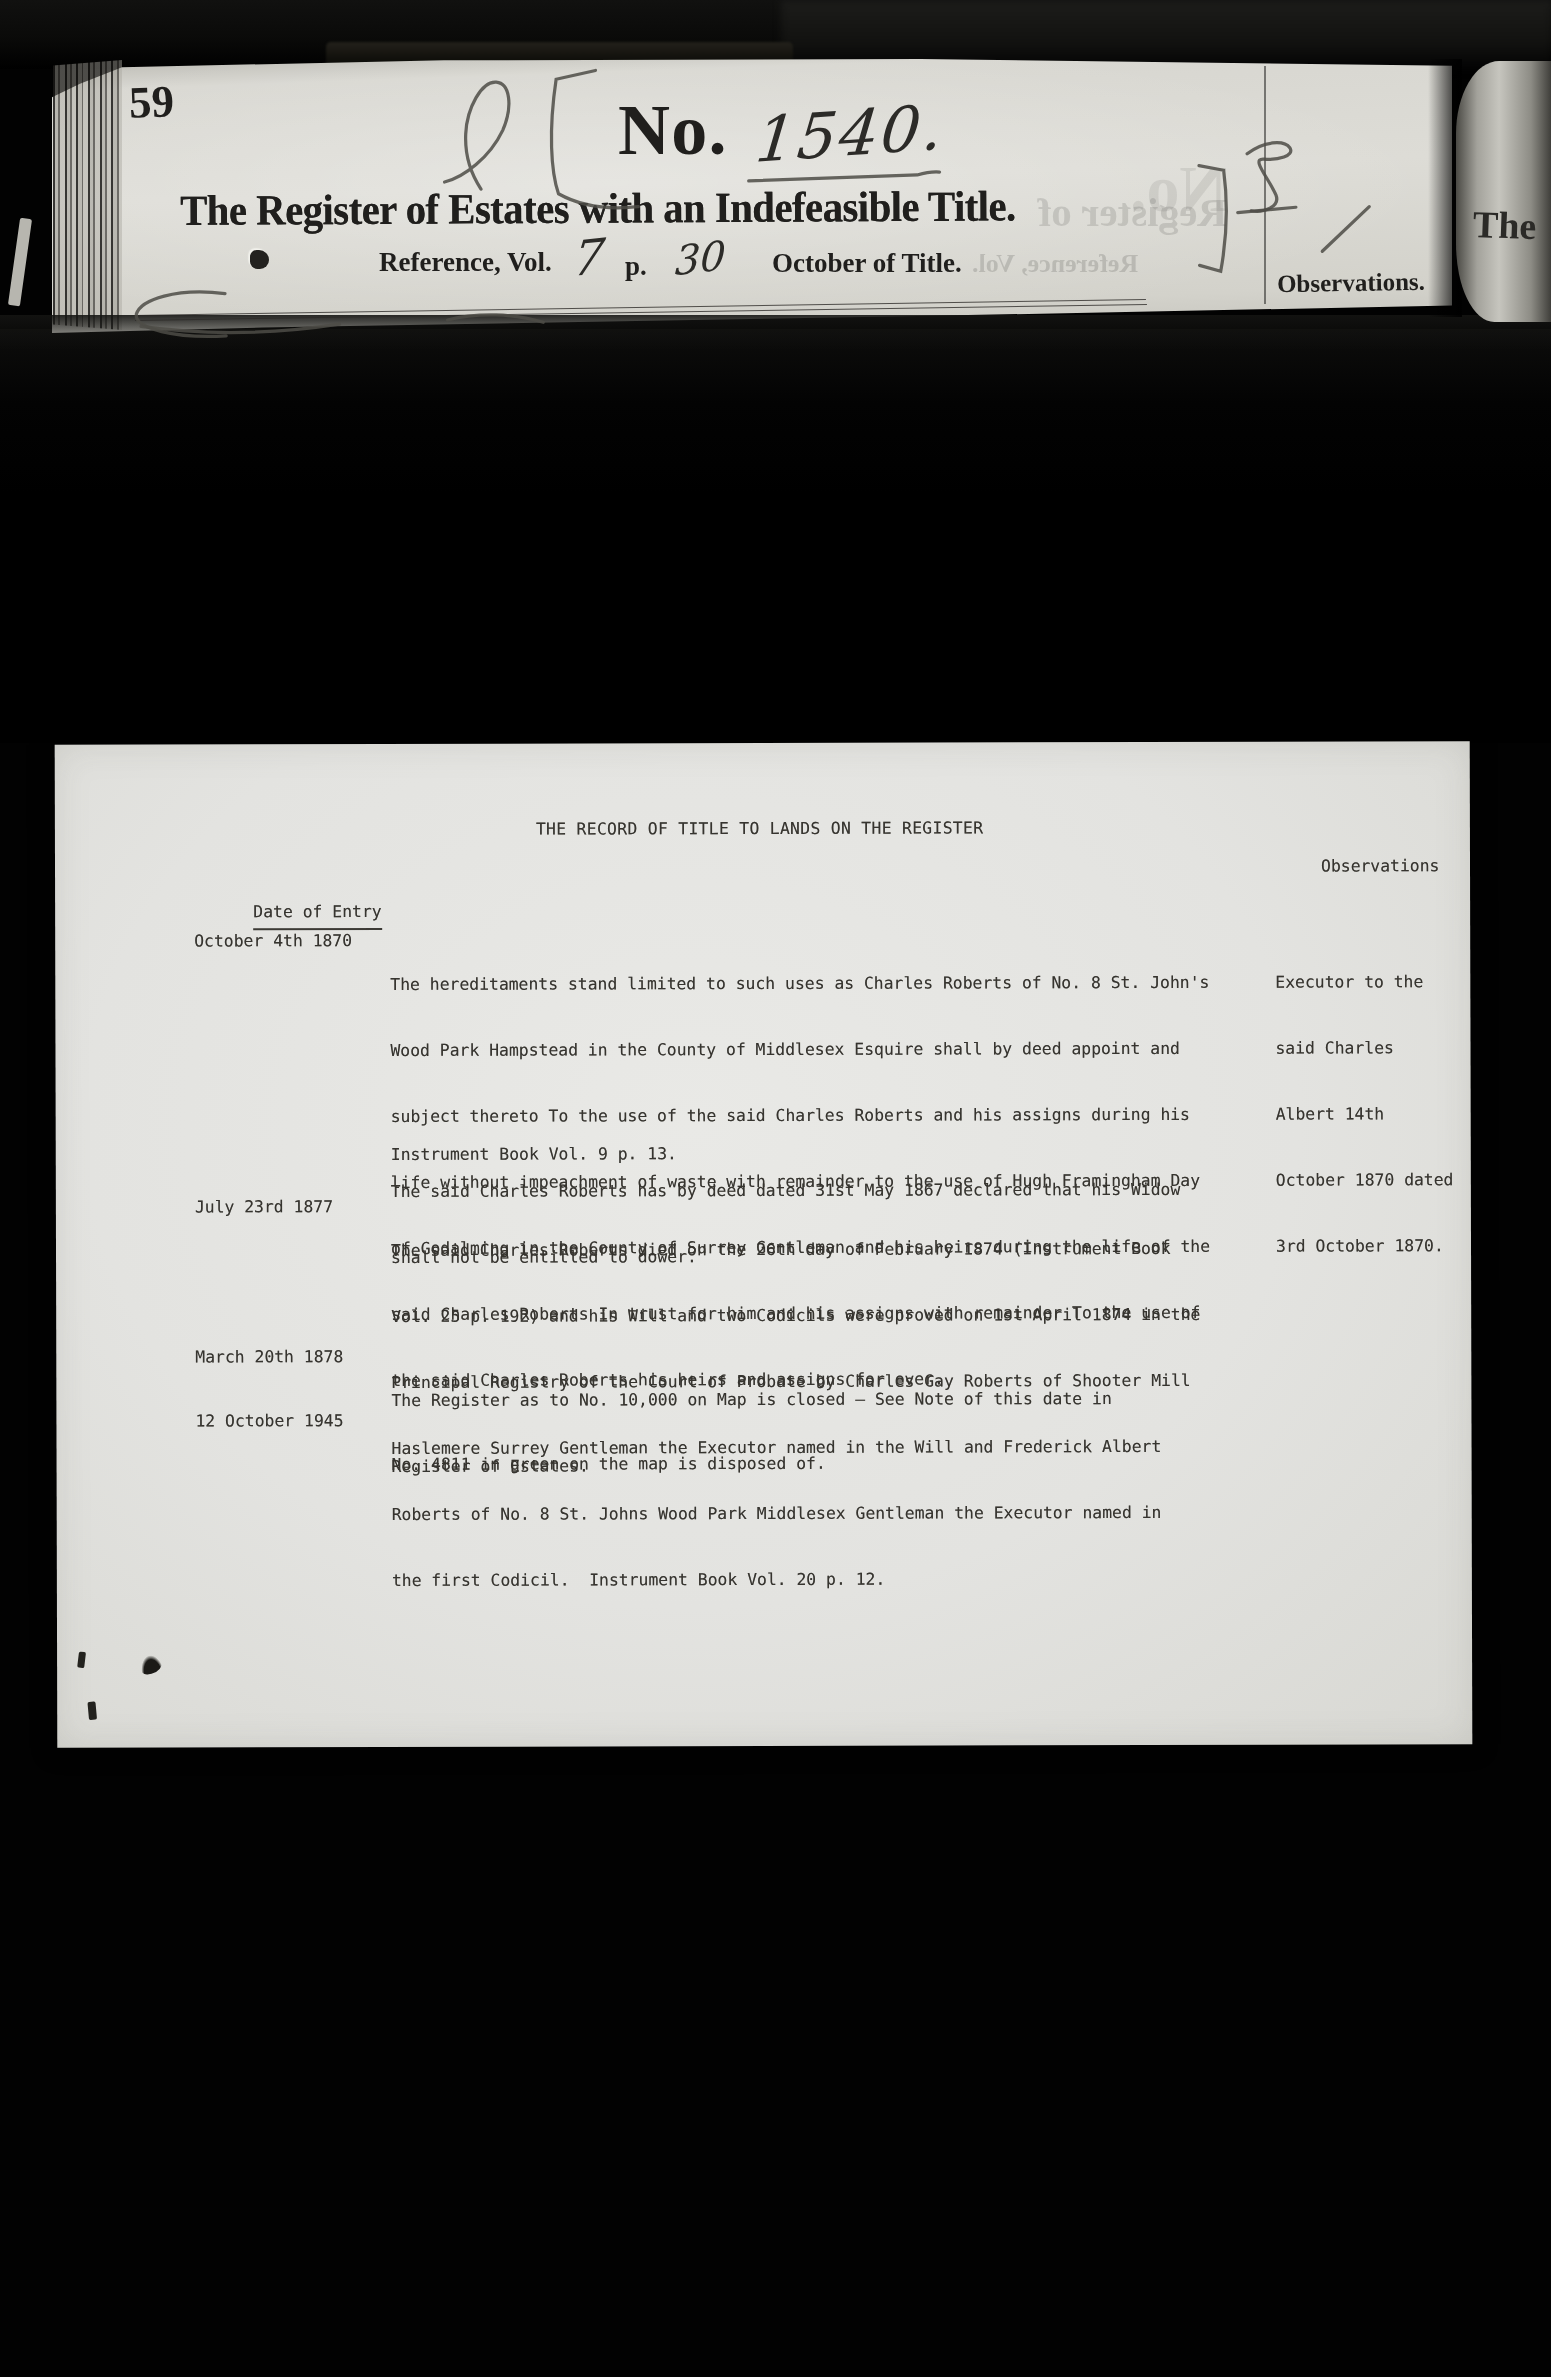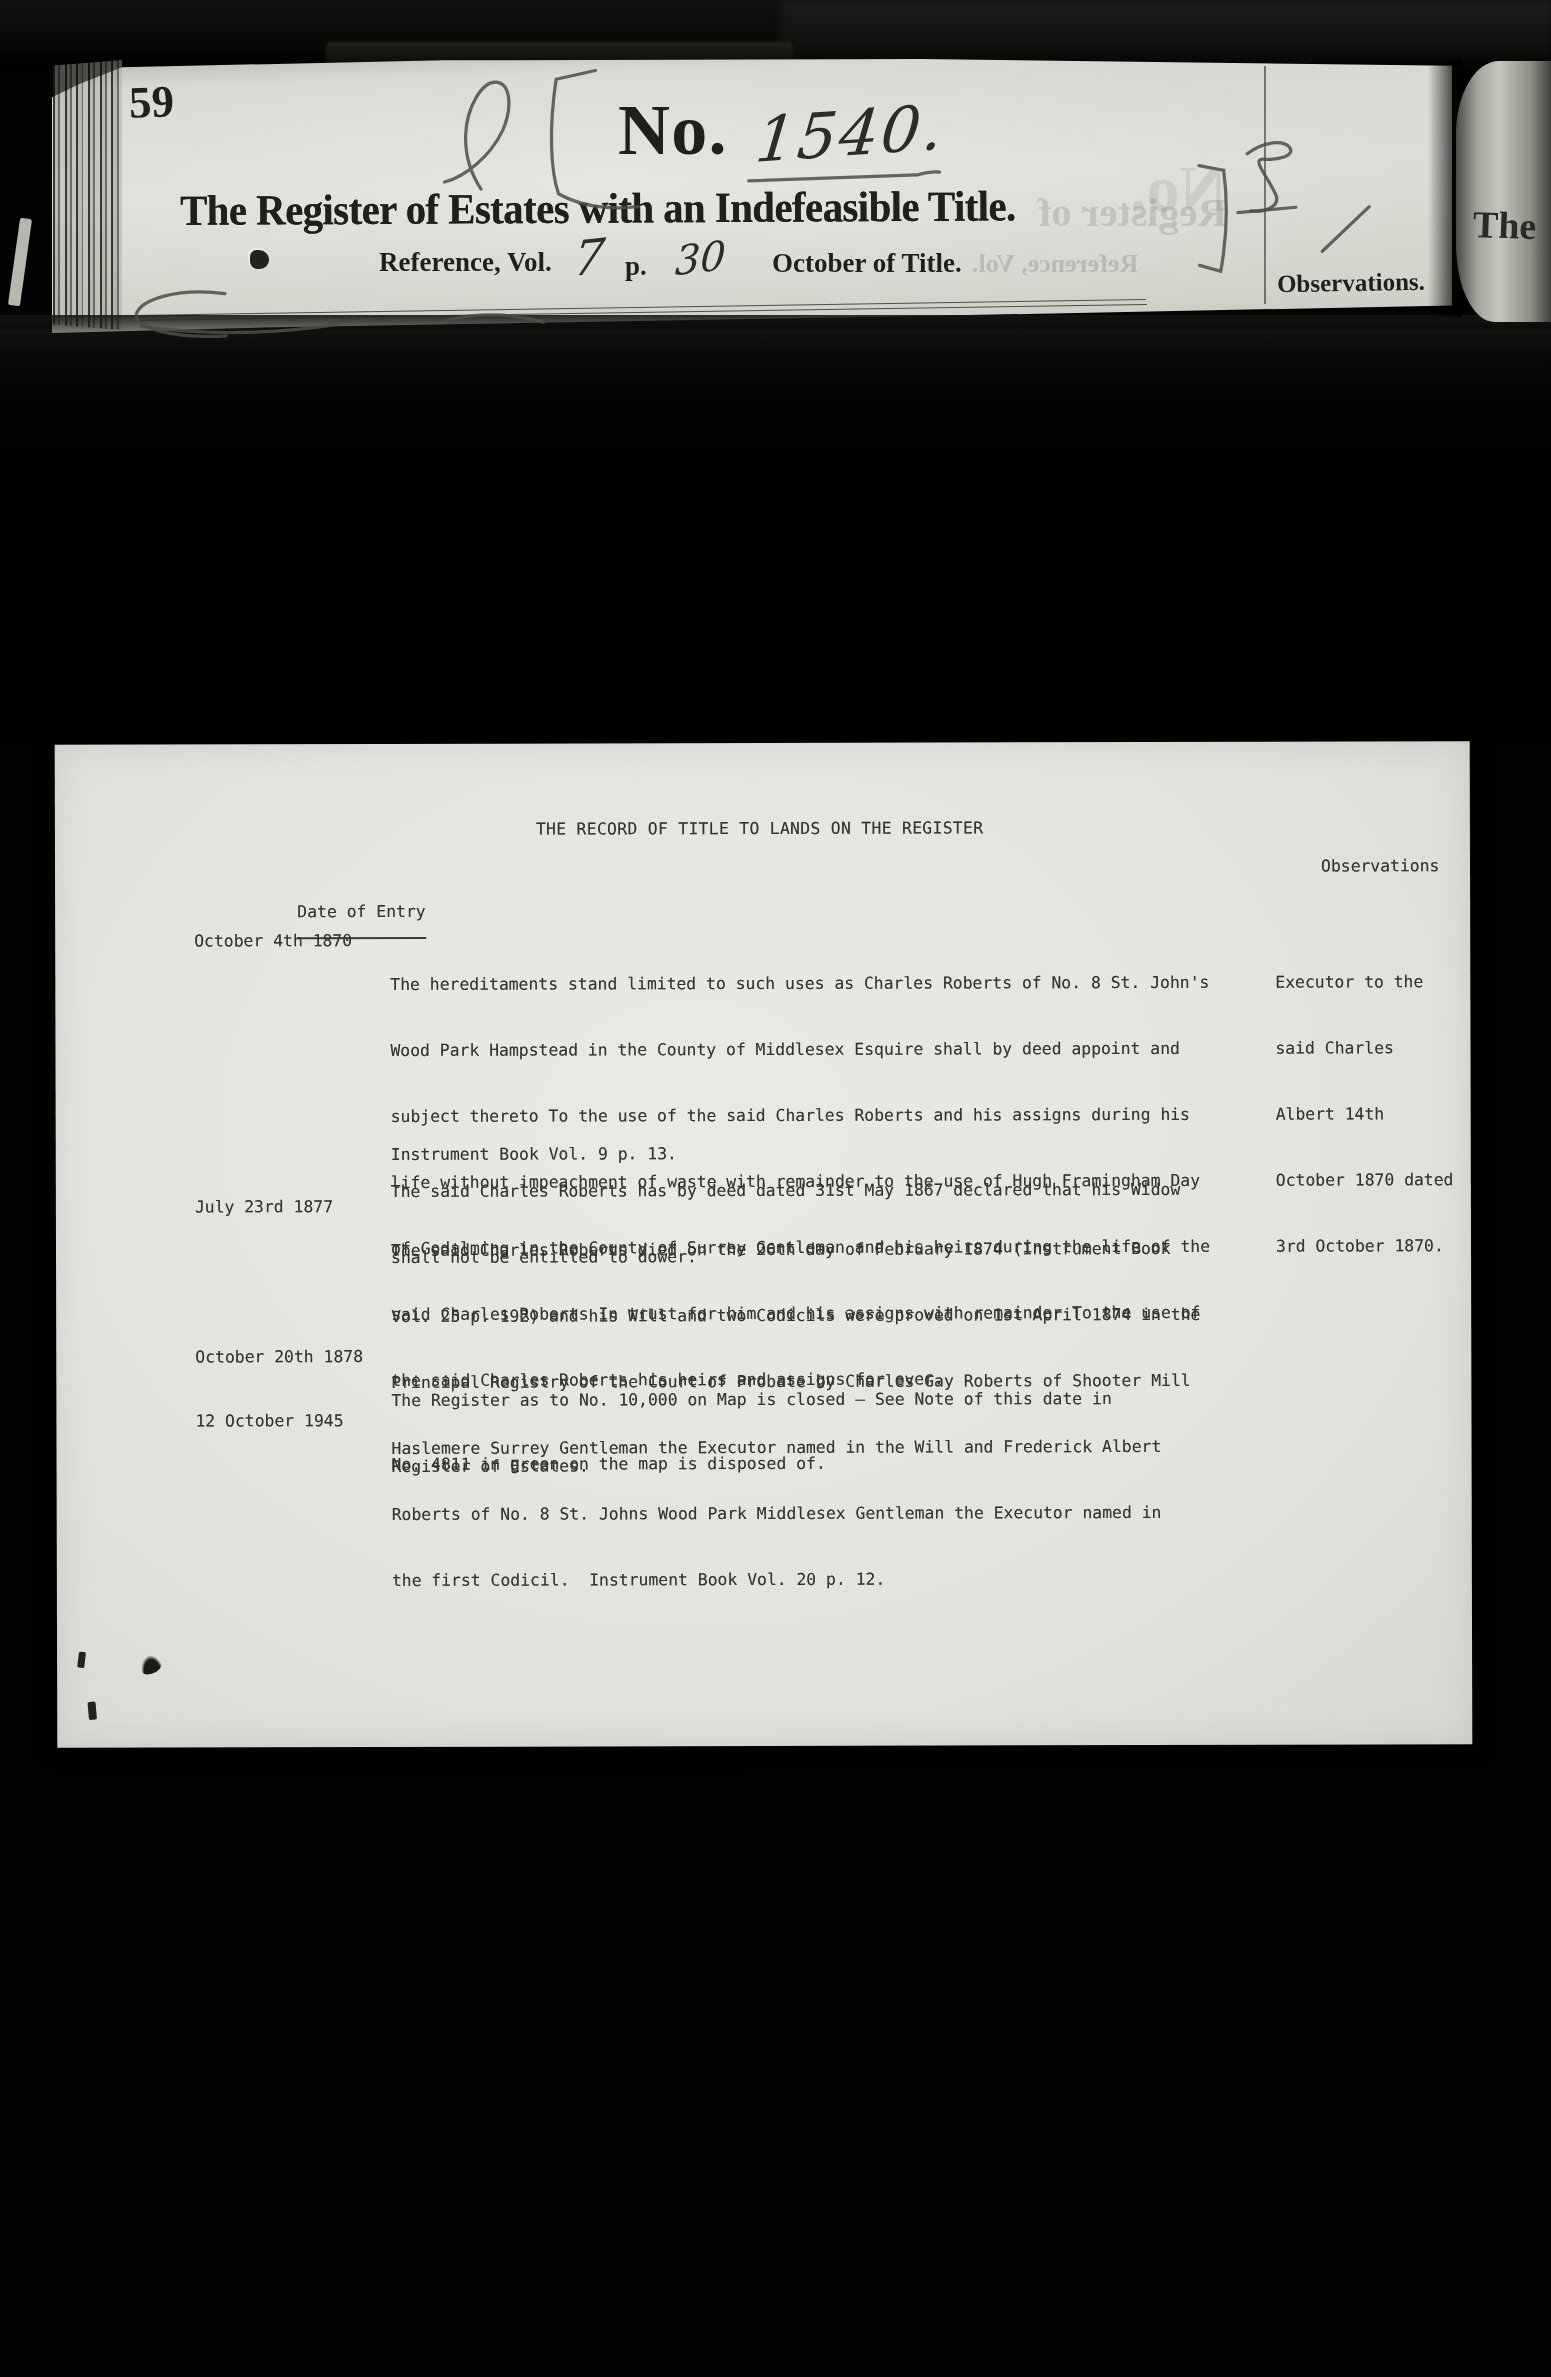--- a/index.html
+++ b/index.html
@@ -75,21 +75,21 @@
     transform:rotate(2deg);}
 
   
   #typed-doc{left:56px;top:743px;width:1415px;height:1003px;
     background:
       radial-gradient(ellipse at 45% 38%, #e9e9e6 0%, #e3e3e0 55%, #d8d8d3 100%);
     transform:rotate(-.15deg);
     box-shadow:0 0 23.5px rgba(0,0,0,.85), inset 0 0 35px rgba(120,120,112,.18);}
   .tw{font-family:"DejaVu Sans Mono",monospace;font-size:16.4px;line-height:22px;
     color:#36342f;white-space:pre;text-shadow:0 0 0.6px rgba(54,52,47,.45);}
-  .u{border-bottom:2.3px solid #3c3a35;padding-bottom:16px;margin-left:44px;}
+  .u{border-bottom:2.3px solid #3c3a35;padding-bottom:7px;}
   #doc-title{left:481px;top:75px;letter-spacing:0.3px;}
   #doc-obs-heading{left:1266px;top:114px;}
   #doc-date-heading{left:139px;top:135px;}
   .entry-date{position:absolute;left:139px;top:0;}
   .entry-body{position:absolute;left:335px;top:0;}
   #obs-note{left:1220px;top:186px;}
   .ink{position:absolute;background:#23221e;}
   #ink-tick1{left:21px;top:907px;width:6.5px;height:16px;transform:rotate(7deg);border-radius:1.8px;}
   #ink-blob{left:83px;top:911px;width:22px;height:17.6px;border-radius:15% 60% 75% 40%;
     transform:rotate(-12deg);
@@ -193,21 +193,21 @@
         <div>The said Charles Roberts died on the 26th day of February 1874 (Instrument Book</div>
         <div>Vol. 25 p. 192) and his Will and two Codicils were proved on 1st April 1874 in the</div>
         <div>Principal Registry of the Court of Probate by Charles Gay Roberts of Shooter Mill</div>
         <div>Haslemere Surrey Gentleman the Executor named in the Will and Frederick Albert</div>
         <div>Roberts of No. 8 St. Johns Wood Park Middlesex Gentleman the Executor named in</div>
         <div>the first Codicil.  Instrument Book Vol. 20 p. 12.</div>
       </div>
     </div>
 
     <div class="abs" style="top:602px;left:0;width:100%;">
-      <div class="tw entry-date">October 20th 1878</div>
+      <div class="tw entry-date">March 20th 1878</div>
       <div class="tw entry-body">
         <div>The Register as to No. 10,000 on Map is closed – See Note of this date in</div>
         <div>Register of Estates.</div>
       </div>
     </div>
 
     <div class="abs" style="top:666px;left:0;width:100%;">
       <div class="tw entry-date">12 October 1945</div>
       <div class="tw entry-body">
         <div>No. 4811 in green on the map is disposed of.</div>

